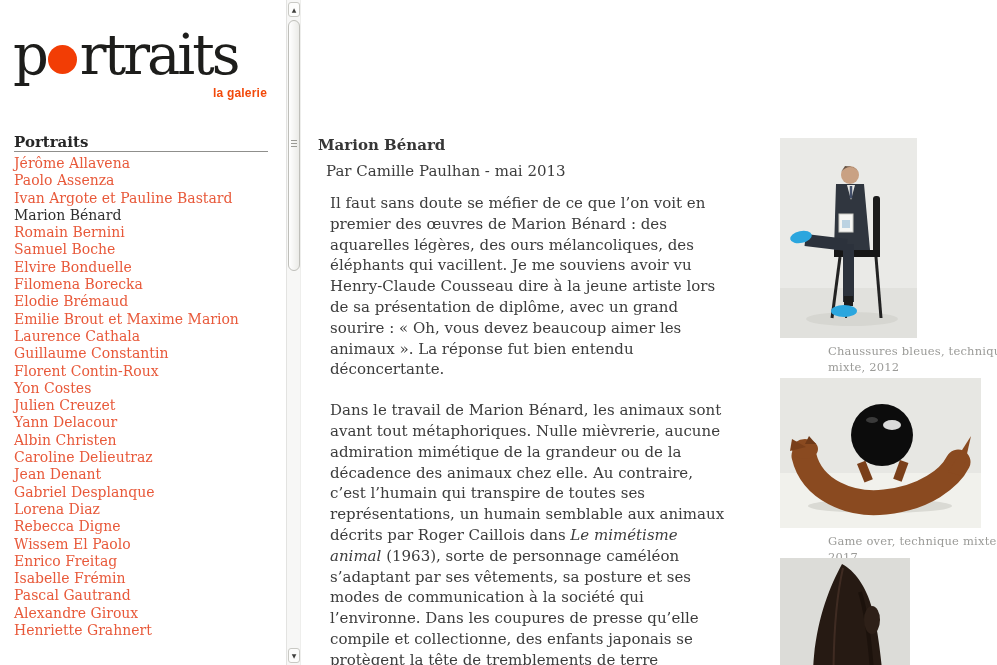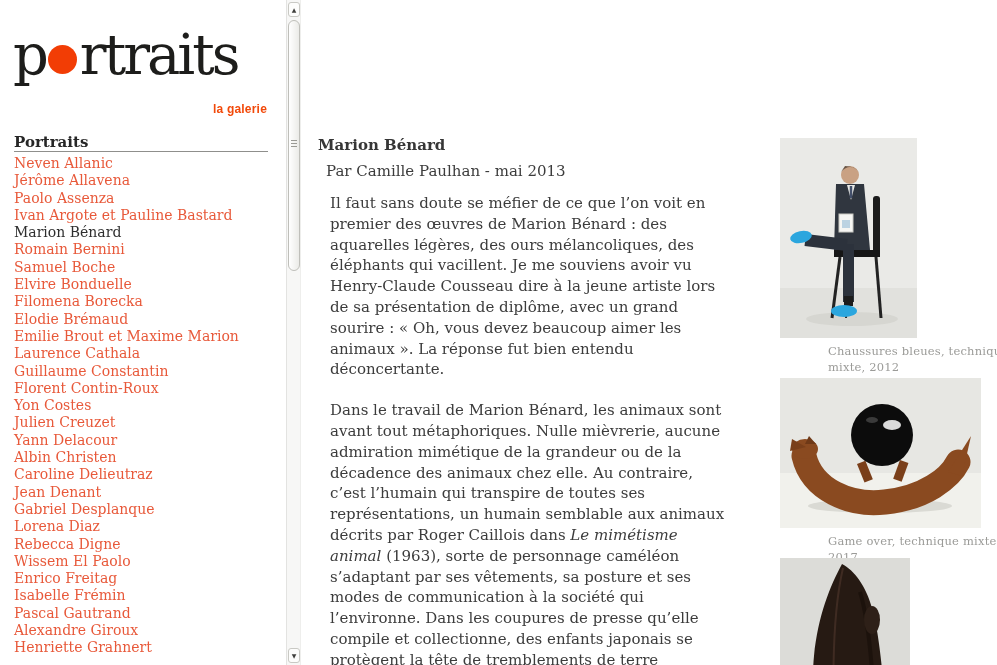--- a/index.html
+++ b/index.html
@@ -6,21 +6,21 @@
   body{
     width:997px;height:665px;overflow:hidden;background:#ffffff;
     font-family:"DejaVu Serif", serif;position:relative;
   }
   .page{position:relative;width:997px;height:665px;overflow:hidden;background:#fff;}
 
   
   .logo{position:absolute;left:13px;top:24px;width:256px;cursor:pointer;}
   .logo-line{font-size:56px;line-height:1.1;color:#1d1d1b;letter-spacing:-3px;white-space:nowrap;}
   .logo-dot{display:inline-block;width:29px;height:29px;border-radius:50%;background:#f23d05;margin:0 3px 0 2px;}
-  .logo-tagline{position:absolute;right:2px;top:78px;width:120px;text-align:right;
+  .logo-tagline{position:absolute;right:2px;top:62px;width:120px;text-align:right;
     font-family:"Liberation Sans", sans-serif;font-weight:bold;font-size:12px;color:#f2490a;letter-spacing:0.2px;}
 
   
   .nav{position:absolute;left:14px;top:133px;width:254px;}
   .nav-header{font-size:15px;font-weight:bold;color:#262626;border-bottom:1px solid #8f8f8c;}
   .nav-list{list-style:none;margin:3px 0 0;padding:0;}
   .nav-list li{font-size:14px;line-height:17.3px;color:#e8593a;cursor:pointer;white-space:nowrap;}
   .nav-list li.current{color:#2f2f2f;cursor:default;}
 
   
@@ -59,21 +59,20 @@
 
   <div>
     <div class="logo">
       <div class="logo-line"><span>p</span><span class="logo-dot"></span><span>rtraits</span></div>
       <div class="logo-tagline">la galerie</div>
     </div>
 
     <div class="nav">
       <div class="nav-header">Portraits</div>
       <ul class="nav-list">
-          <li class="">Neven Allanic</li>
           <li class="">Jérôme Allavena</li>
           <li class="">Paolo Assenza</li>
           <li class="">Ivan Argote et Pauline Bastard</li>
           <li class="current">Marion Bénard</li>
           <li class="">Romain Bernini</li>
           <li class="">Samuel Boche</li>
           <li class="">Elvire Bonduelle</li>
           <li class="">Filomena Borecka</li>
           <li class="">Elodie Brémaud</li>
           <li class="">Emilie Brout et Maxime Marion</li>

